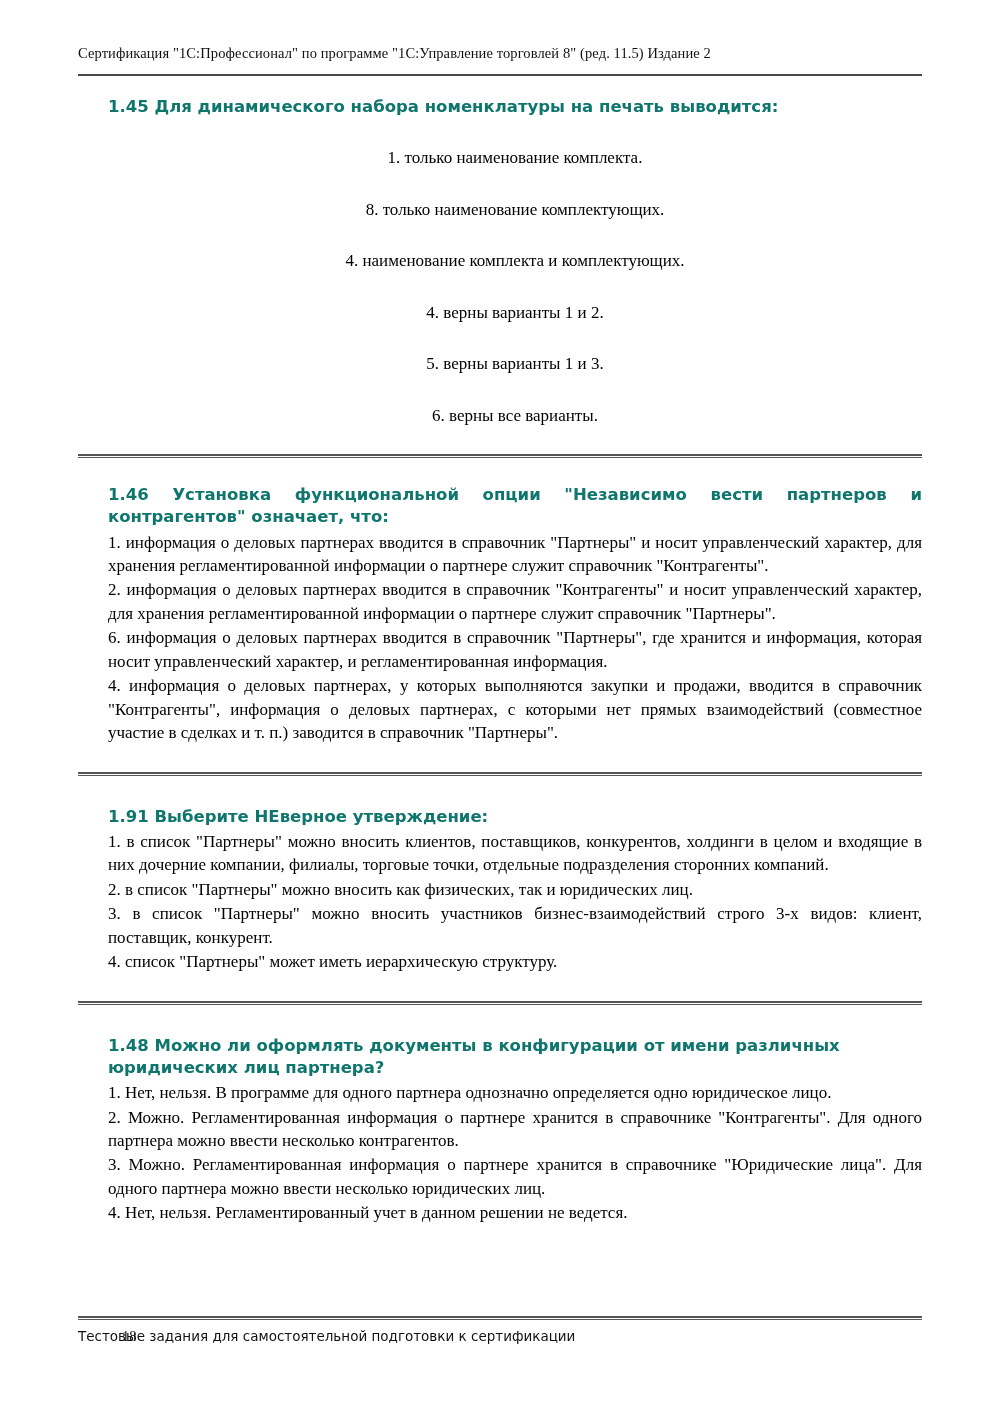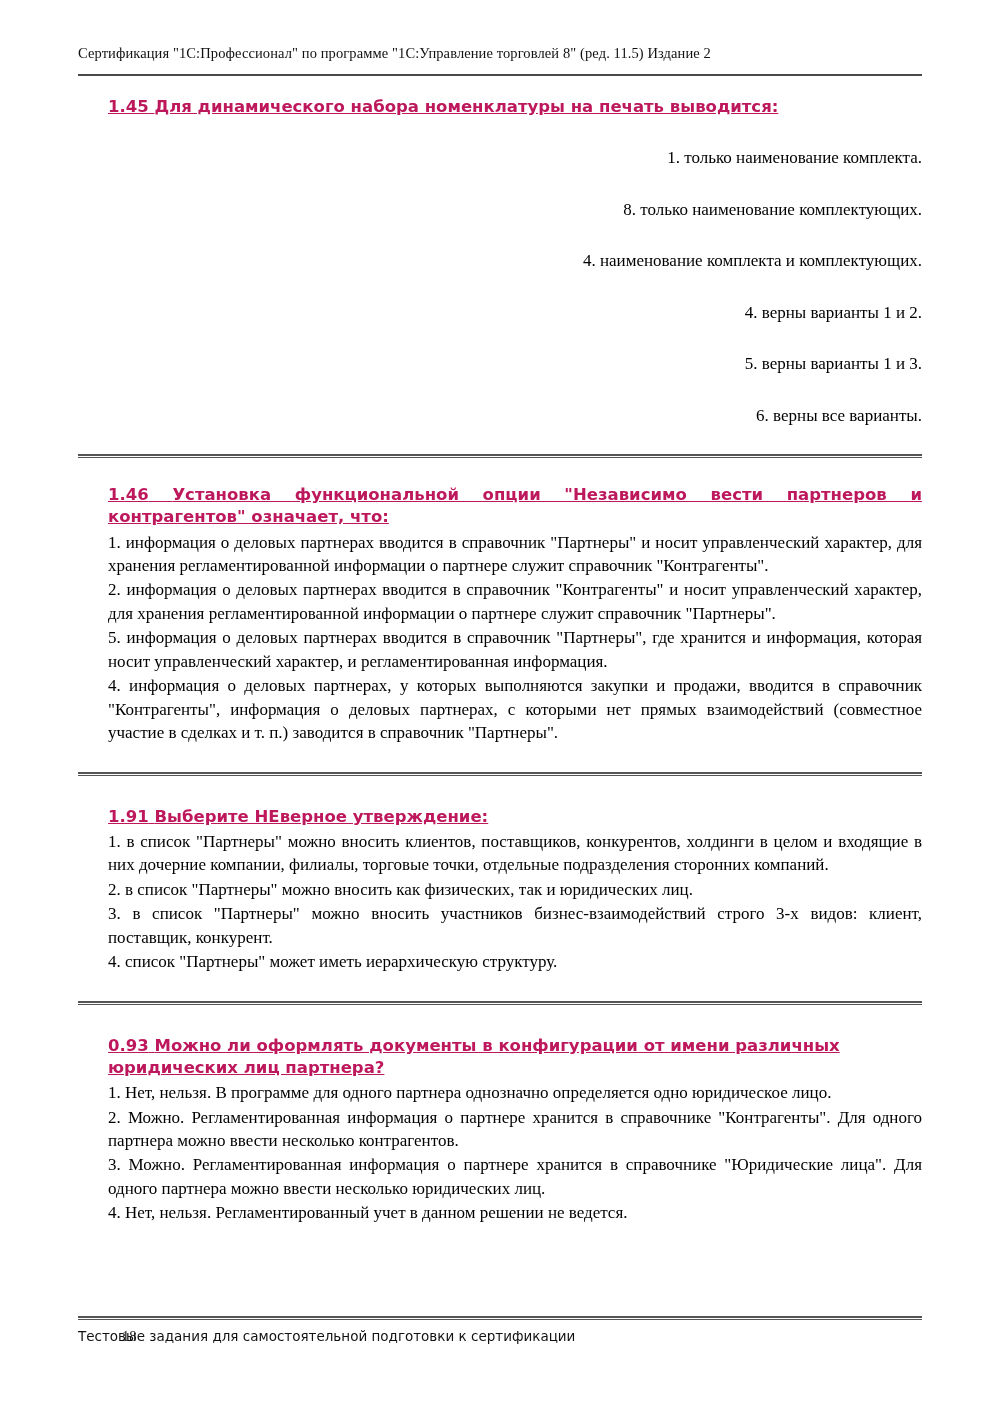--- a/index.html
+++ b/index.html
@@ -62,24 +62,23 @@
 
   .block {
     padding: 0;
   }
 
   .q-title {
     font-family: "DejaVu Sans", sans-serif;
     font-weight: bold;
     font-size: 16.5px;
     line-height: 1.35;
-    color: #be185d;
+    color: #0f766e;
     margin: 0 0 2px 30px;
     text-indent: -0px;
-    text-decoration: underline;
   }
   .q-title.justify {
     text-align: justify;
   }
   .q-title .num {
     font-family: "DejaVu Sans", sans-serif;
     font-weight: bold;
   }
 
   .answers {
@@ -89,21 +88,21 @@
   }
   .answers li {
     font-family: "Liberation Serif", serif;
     font-size: 17px;
     line-height: 1.38;
     text-align: justify;
     margin: 0 0 1px 0;
     padding: 0;
   }
   .answers.indentnone li {
-    text-align: right;
+    text-align: center;
     margin-top: 28px;
   }
   .spacer-md { height: 26px; }
   .spacer-lg { height: 30px; }
 
   
   .footer-rule {
     position: absolute;
     left: 78px;
     top: 1316px;
@@ -168,21 +167,21 @@
     <div class="spacer-md"></div>
 
     <div class="block">
       <div class="q-title justify">
         <span class="num">1.46</span>
         <span>Установка функциональной опции "Независимо вести партнеров и контрагентов" означает, что:</span>
       </div>
       <ul class="answers">
         <li>1. информация о деловых партнерах вводится в справочник "Партнеры" и носит управленческий характер, для хранения регламентированной информации о партнере служит справочник "Контрагенты".</li>
         <li>2. информация о деловых партнерах вводится в справочник "Контрагенты" и носит управленческий характер, для хранения регламентированной информации о партнере служит справочник "Партнеры".</li>
-        <li>5. информация о деловых партнерах вводится в справочник "Партнеры", где хранится и информация, которая носит управленческий характер, и регламентированная информация.</li>
+        <li>6. информация о деловых партнерах вводится в справочник "Партнеры", где хранится и информация, которая носит управленческий характер, и регламентированная информация.</li>
         <li>4. информация о деловых партнерах, у которых выполняются закупки и продажи, вводится в справочник "Контрагенты", информация о деловых партнерах, с которыми нет прямых взаимодействий (совместное участие в сделках и т. п.) заводится в справочник "Партнеры".</li>
       </ul>
     </div>
 
     <div class="spacer-md"></div>
     <div class="double-rule"></div>
     <div class="spacer-lg"></div>
 
     <div class="block">
       <div class="q-title">
@@ -196,21 +195,21 @@
         <li>4. список "Партнеры" может иметь иерархическую структуру.</li>
       </ul>
     </div>
 
     <div class="spacer-md"></div>
     <div class="double-rule"></div>
     <div class="spacer-lg"></div>
 
     <div class="block">
       <div class="q-title">
-        <span class="num">0.93</span>
+        <span class="num">1.48</span>
         <span>Можно ли оформлять документы в конфигурации от имени различных юридических лиц партнера?</span>
       </div>
       <ul class="answers">
         <li>1. Нет, нельзя. В программе для одного партнера однозначно определяется одно юридическое лицо.</li>
         <li>2. Можно. Регламентированная информация о партнере хранится в справочнике "Контрагенты". Для одного партнера можно ввести несколько контрагентов.</li>
         <li>3. Можно. Регламентированная информация о партнере хранится в справочнике "Юридические лица". Для одного партнера можно ввести несколько юридических лиц.</li>
         <li>4. Нет, нельзя. Регламентированный учет в данном решении не ведется.</li>
       </ul>
     </div>
 

